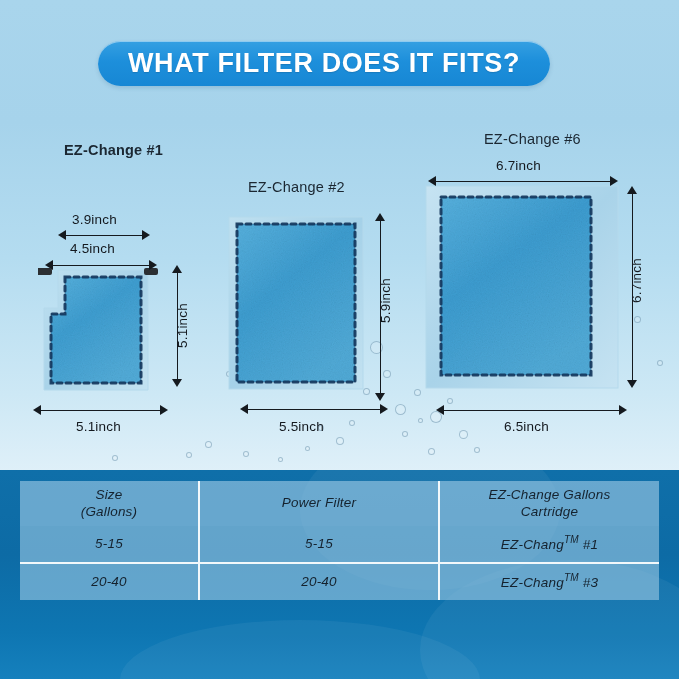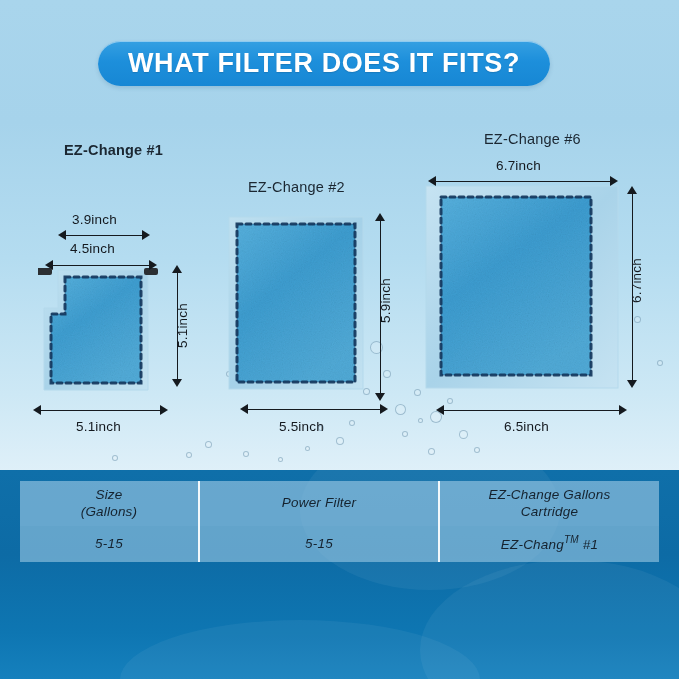--- a/index.html
+++ b/index.html
@@ -383,17 +383,22 @@
             <span>Cartridge</span>
           </td>
         </tr>
       </thead>
       <tbody>
         <tr>
           <td>5-15</td>
           <td>5-15</td>
           <td><span>EZ-Chang</span><span class="tm">TM</span><span> #1</span></td>
         </tr>
+        <tr>
+          <td>20-40</td>
+          <td>20-40</td>
+          <td><span>EZ-Chang</span><span class="tm">TM</span><span> #3</span></td>
+        </tr>
       </tbody>
     </table>
   </div>
 
 </div>
 
 </body></html>

